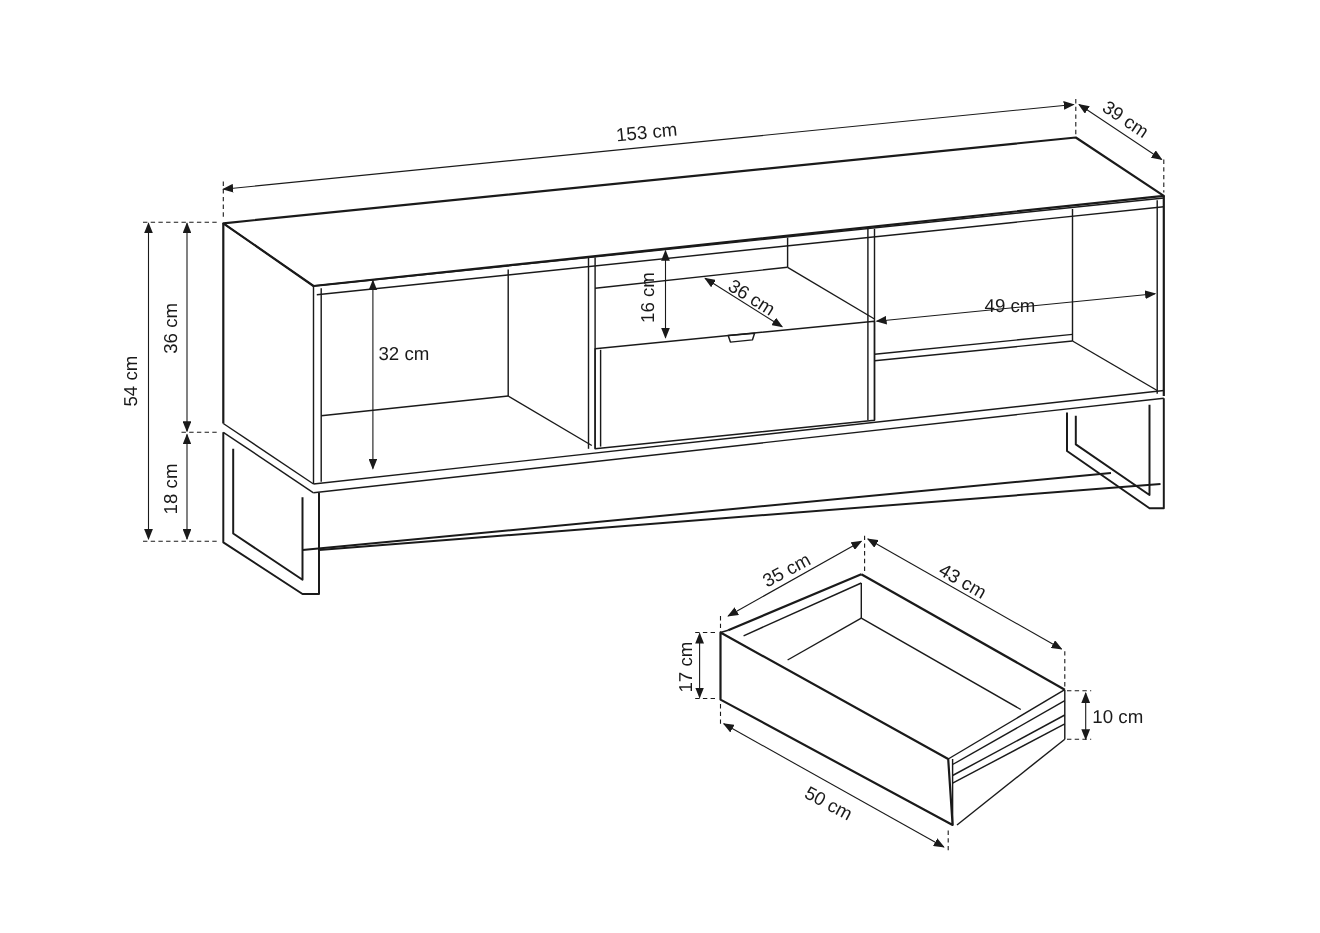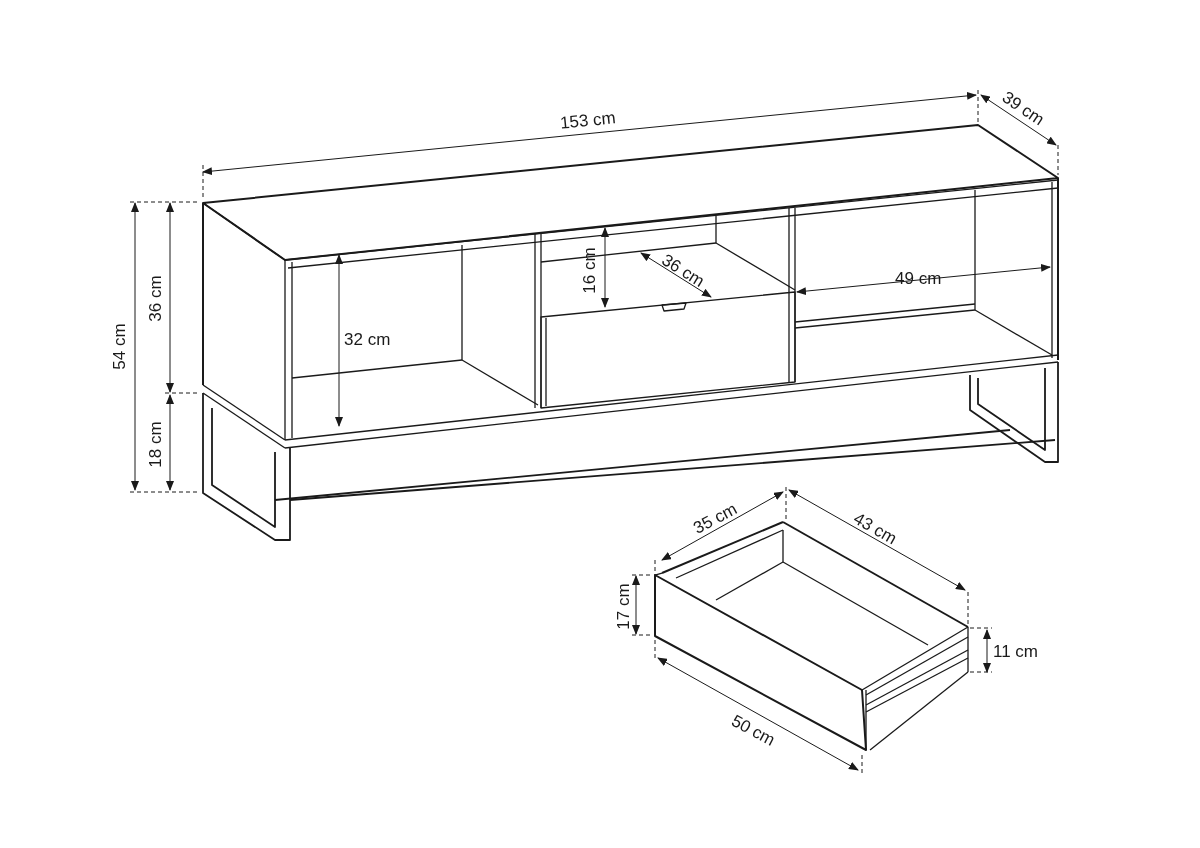--- a/index.html
+++ b/index.html
@@ -124,22 +124,22 @@
       <line x1="862" y1="755" x2="862" y2="775" stroke-dasharray="4,3"></line>
     </g>
   </g>
 </svg>
 
 <div class="lbl" style="left:560px;top:112px;transform:rotate(-5.7deg);">153 cm</div>
 <div class="lbl" style="left:1000px;top:100px;transform:rotate(34deg);">39 cm</div>
 <div class="lbl" style="left:96px;top:338px;transform:rotate(-90deg);">54 cm</div>
 <div class="lbl" style="left:132px;top:290px;transform:rotate(-90deg);">36 cm</div>
 <div class="lbl" style="left:132px;top:436px;transform:rotate(-90deg);">18 cm</div>
-<div class="lbl" style="left:344px;top:331px;">32 cm</div>
+<div class="lbl" style="left:344px;top:313px;">32 cm</div>
 <div class="lbl" style="left:566px;top:262px;transform:rotate(-90deg);">16 cm</div>
 <div class="lbl" style="left:660px;top:262px;transform:rotate(32deg);">36 cm</div>
 <div class="lbl" style="left:895px;top:270px;">49 cm</div>
 <div class="lbl" style="left:692px;top:510px;transform:rotate(-28deg);">35 cm</div>
 <div class="lbl" style="left:852px;top:520px;transform:rotate(30deg);">43 cm</div>
 <div class="lbl" style="left:600px;top:598px;transform:rotate(-90deg);">17 cm</div>
-<div class="lbl" style="left:993px;top:643px;">11 cm</div>
+<div class="lbl" style="left:993px;top:643px;">10 cm</div>
 <div class="lbl" style="left:730px;top:722px;transform:rotate(28deg);">50 cm</div>
 </div>
 
 </body></html>

